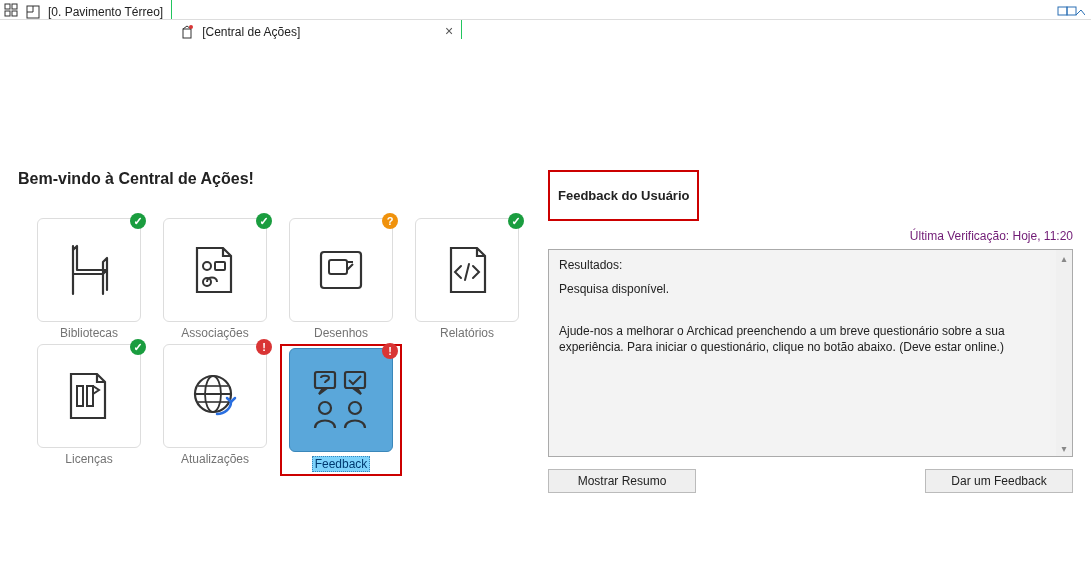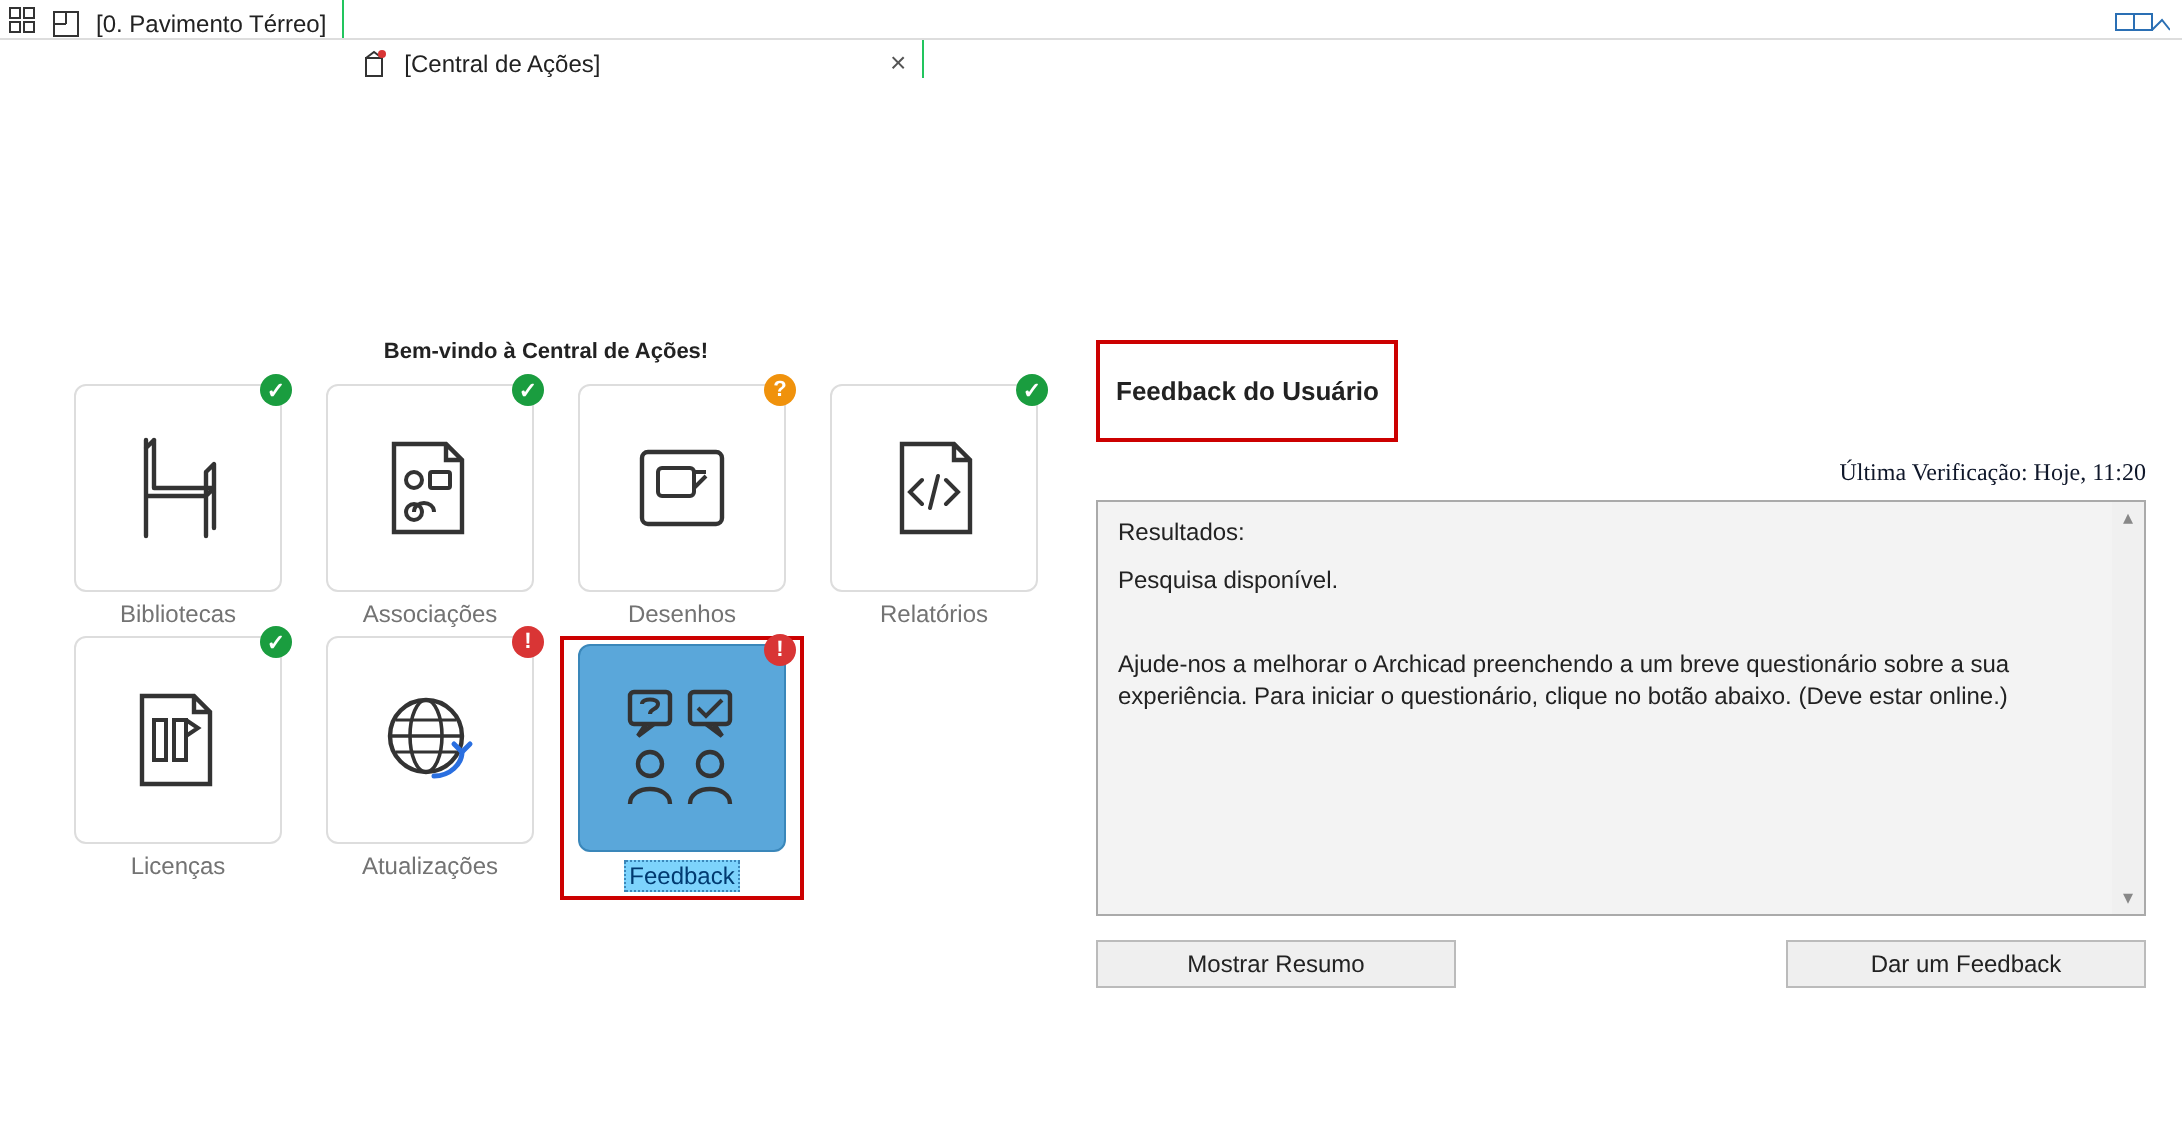--- a/index.html
+++ b/index.html
@@ -38,22 +38,22 @@
 .tab-bar .right-tools { margin-left: auto; padding-right: 6px; }
 .content {
   display: flex;
   padding: 150px 18px 40px 18px;
   gap: 20px;
 }
 .left-panel { width: 510px; }
 .right-panel { flex: 1; position: relative; }
 .welcome-title {
   font-weight: bold;
-  font-size: 11px;
-  text-align: center;
+  font-size: 16px;
+  margin-bottom: 20px;
 }
 .section-title {
   font-weight: bold;
   font-size: 13px;
   border: 2px solid #c00;
   padding: 16px 8px;
   display: inline-block;
   margin-bottom: 8px;
 }
 .tiles-wrap {
@@ -115,23 +115,22 @@
   display: flex;
   align-items: center;
   justify-content: center;
 }
 .badge.green { background: #1a9d3f; }
 .badge.orange { background: #f0920c; }
 .badge.red { background: #d93535; }
 .last-check {
   text-align: right;
   font-size: 12px;
-  color: #0f172a;
+  color: #701a75;
   margin-bottom: 6px;
-  font-family: Liberation Serif, serif;
 }
 .results-box {
   border: 1px solid #aaa;
   background: #f3f3f3;
   height: 208px;
   padding: 8px 10px;
   position: relative;
   overflow: hidden;
 }
 .results-box .res-title { margin-bottom: 10px; }
@@ -158,21 +157,21 @@
 }
 .buttons {
   display: flex;
   justify-content: space-between;
   margin-top: 12px;
 }
 .btn {
   background: #efefef;
   border: 1px solid #bbb;
   padding: 4px 0;
-  width: 180px;
+  width: 148px;
   text-align: center;
   font-size: 12px;
   cursor: pointer;
 }
 svg { display: block; }
 </style>
 </head>
 <body>
 
 <div class="tab-bar">

